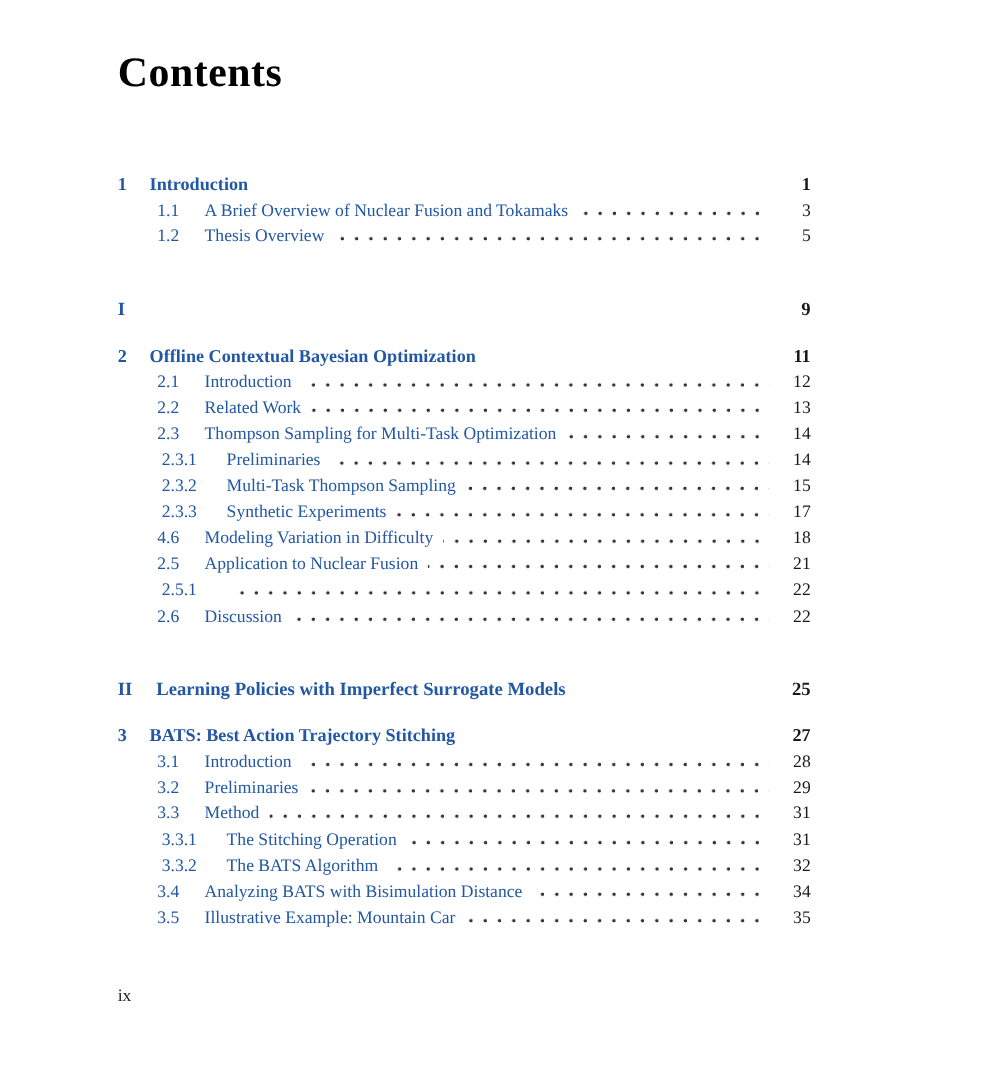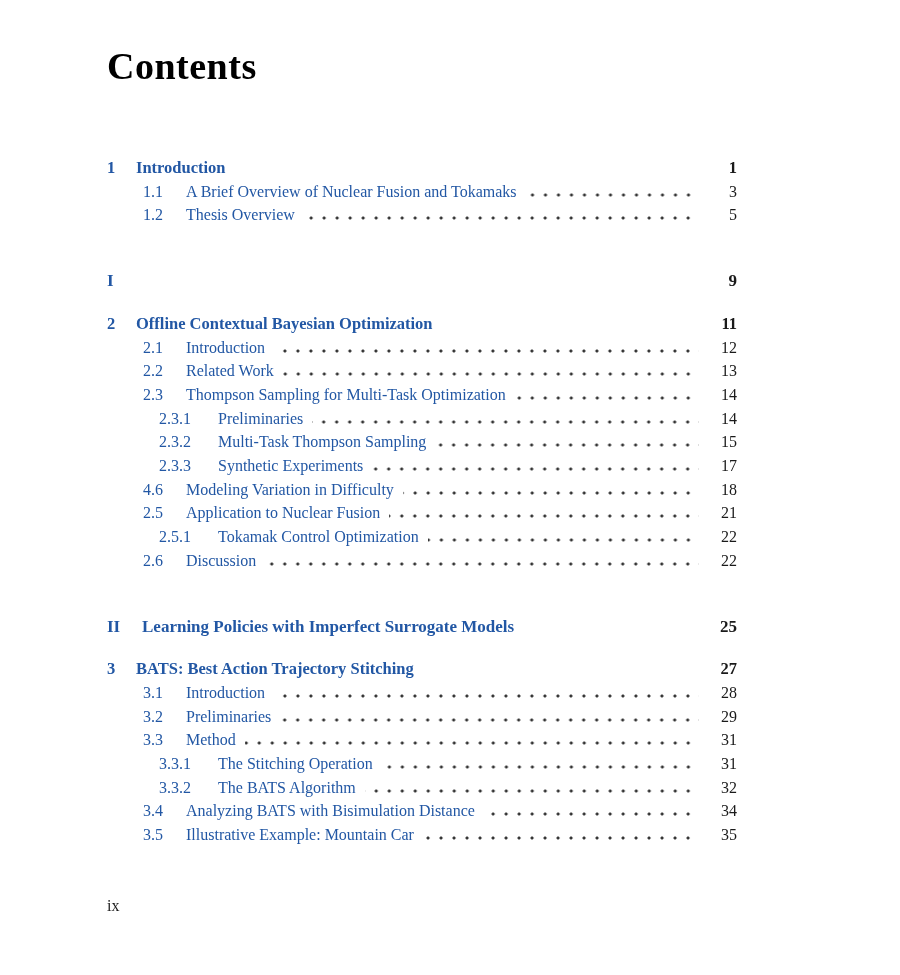--- a/index.html
+++ b/index.html
@@ -79,21 +79,21 @@
     margin-top: 19px;
     font-weight: bold;
     font-size: 16.5px;
   }
   .level-chapter .num { width: 29px; }
   .level-chapter .page-num { font-weight: bold; }
   
   .level-section { margin-left: 36px; }
   .level-section .num { width: 43px; }
   
-  .level-subsection { margin-left: 52px; }
+  .level-subsection { margin-left: 40px; }
   .level-subsection .num { width: 59px; }
   .footer {
     position: absolute;
     left: 107px;
     width: 630px;
     top: 897px;
     text-align: left;
     font-size: 16px;
     color: #1a1a1a;
   }
@@ -177,21 +177,20 @@
           <span class="page-num">18</span>
         </div>
         <div class="toc-row level-section">
           <span class="num">2.5</span>
           <span class="title">Application to Nuclear Fusion</span>
           <span class="leader dotted"></span>
           <span class="page-num">21</span>
         </div>
         <div class="toc-row level-subsection">
           <span class="num">2.5.1</span>
-          <span class="title">Tokamak Control Optimization</span>
           <span class="leader dotted"></span>
           <span class="page-num">22</span>
         </div>
         <div class="toc-row level-section">
           <span class="num">2.6</span>
           <span class="title">Discussion</span>
           <span class="leader dotted"></span>
           <span class="page-num">22</span>
         </div>
         <div class="toc-row level-part">

